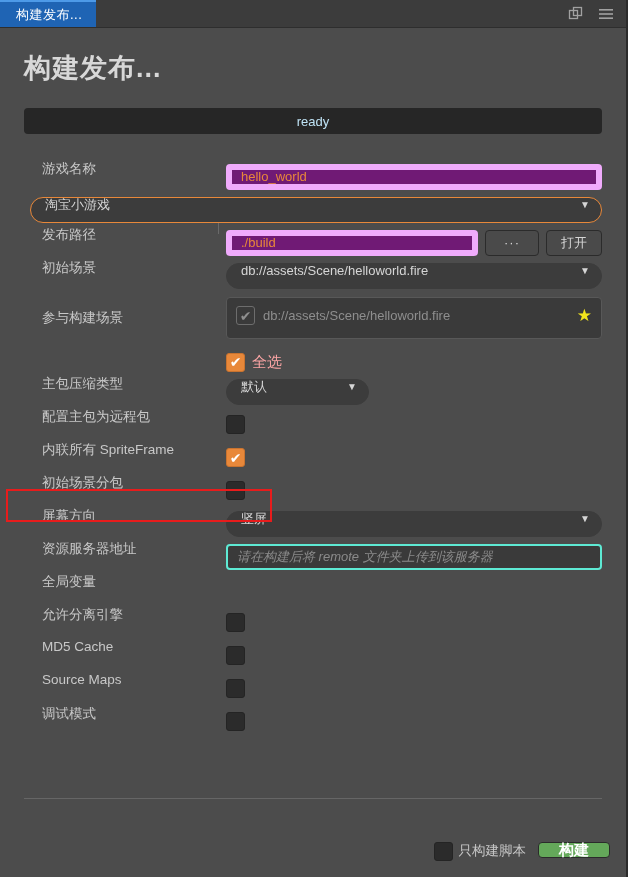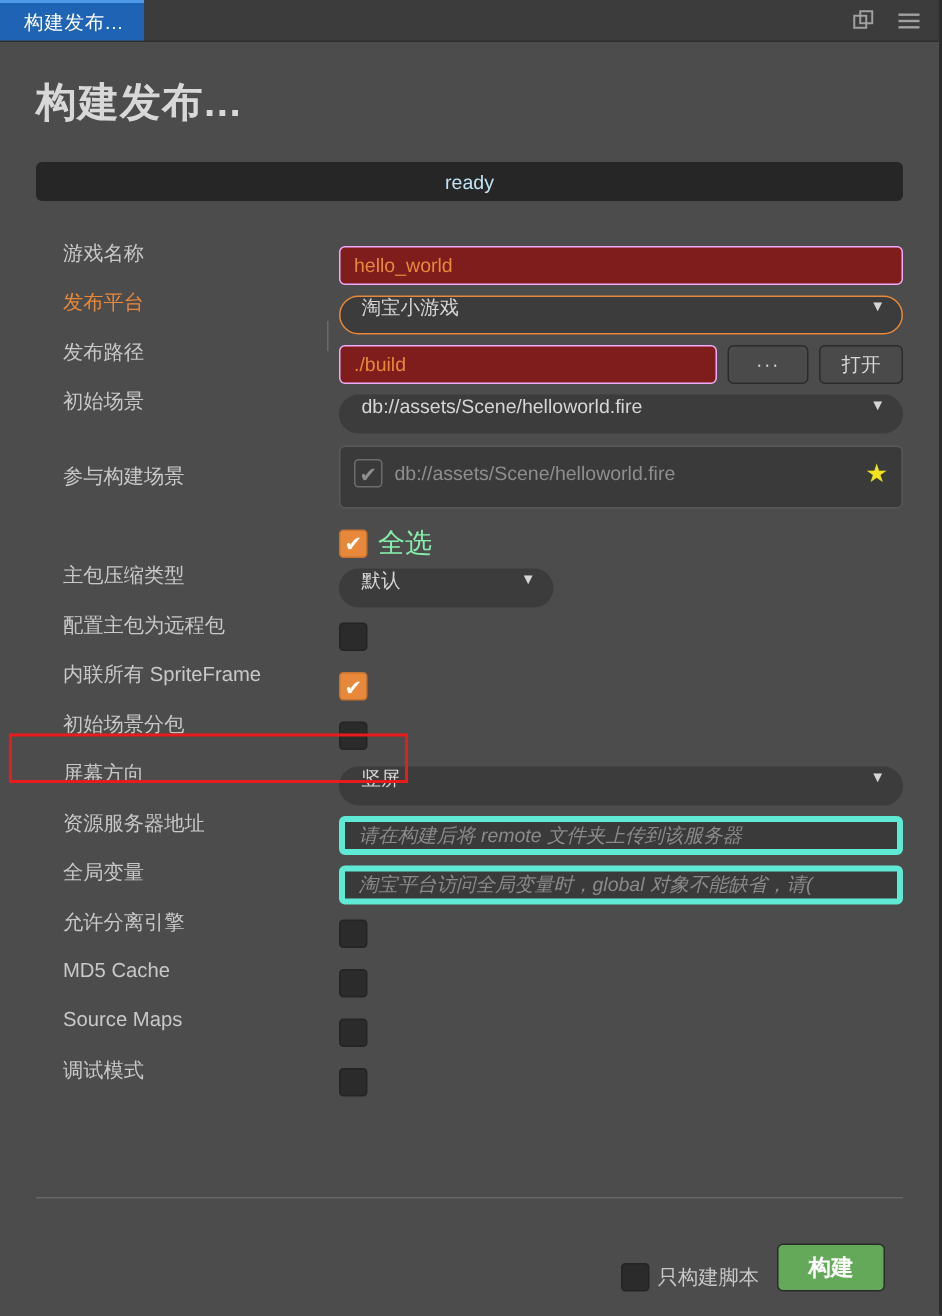--- a/index.html
+++ b/index.html
@@ -90,34 +90,34 @@
     position: absolute;
     left: 218px; top: 186px;
     width: 1px; height: 20px;
     background: #6a6a6a;
   }
 
   
   .textfield {
     flex: 1;
     height: 26px;
-    background: #7f1d1d;
-    border: 1px solid #f0abfc;
+    background: #701a75;
+    border: 6px solid #f0abfc;
     border-radius: 4px;
     color: #e8883a;
     font-size: 13px;
     display: flex; align-items: center;
     padding: 0 9px;
     overflow: hidden; white-space: nowrap;
   }
   .textfield.ph {
     color: #8a8a8a;
     font-style: italic;
     background: #3a3a3a;
-    border: 4px solid #5eead4;
+    border: 2px solid #5eead4;
   }
 
   .select {
     flex: 1;
     height: 26px;
     background: #3c3c3c;
     border: 1px solid #3c3c3c;
     border-radius: 13px;
     color: #d6d6d6;
     font-size: 13px;
@@ -189,50 +189,50 @@
     white-space: nowrap; overflow: hidden;
   }
   .star { color: #f2e41c; font-size: 17px; line-height: 1; }
 
   .selectall-row {
     display: flex; align-items: center; gap: 7px;
     padding-left: 6px;
     margin-top: 5px;
     height: 26px;
   }
-  .selectall-label { font-size: 18px; color: #86efac; }
+  .selectall-label { font-size: 15px; color: #fca5a5; }
 
   
   .highlight {
     position: absolute;
     border: 2px solid #e81c1c;
     pointer-events: none;
   }
 
   
   .footer-divider {
     position: absolute;
     left: 24px; right: 24px;
     bottom: 78px;
     height: 1px;
     background: #666666;
   }
   .footer {
     position: absolute;
-    right: 36px; bottom: 16px;
-    display: flex; align-items: flex-end; gap: 6px;
+    right: 16px; bottom: 16px;
+    display: flex; align-items: flex-start; gap: 6px;
   }
   .footer-label { font-size: 13.5px; color: #c8c8c8; }
   .build-btn {
     background: #64a85a;
     border: 1px solid #2b2b2b;
     border-radius: 4px;
     color: #ffffff;
     font-size: 15px; font-weight: bold;
-    height: 32px;
+    height: 16px;
     padding: 0 20px;
     display: flex; align-items: center; justify-content: center;
     margin-left: 6px;
     cursor: pointer;
   }
 </style>
 </head>
 <body>
 
 <div class="app">
@@ -268,21 +268,20 @@
     <div class="form">
 
       <div class="row">
         <div class="label">游戏名称</div>
         <div class="fieldwrap">
           <div class="textfield">hello_world</div>
         </div>
       </div>
 
       <div class="row">
-        <div class="label accent">发布平台</div>
         <div class="fieldwrap">
           <div class="select focused">
             <span>淘宝小游戏</span>
             <span class="caret">▼</span>
           </div>
         </div>
       </div>
 
       <div class="row">
         <div class="label">发布路径</div>
@@ -377,23 +376,20 @@
 
       <div class="row">
         <div class="label">资源服务器地址</div>
         <div class="fieldwrap">
           <div class="textfield ph">请在构建后将 remote 文件夹上传到该服务器</div>
         </div>
       </div>
 
       <div class="row">
         <div class="label">全局变量</div>
-        <div class="fieldwrap">
-          <div class="textfield ph">淘宝平台访问全局变量时，global 对象不能缺省，请(</div>
-        </div>
       </div>
 
       <div class="row">
         <div class="label">允许分离引擎</div>
         <div class="fieldwrap">
           <div class="checkbox">
             
           </div>
         </div>
       </div>

